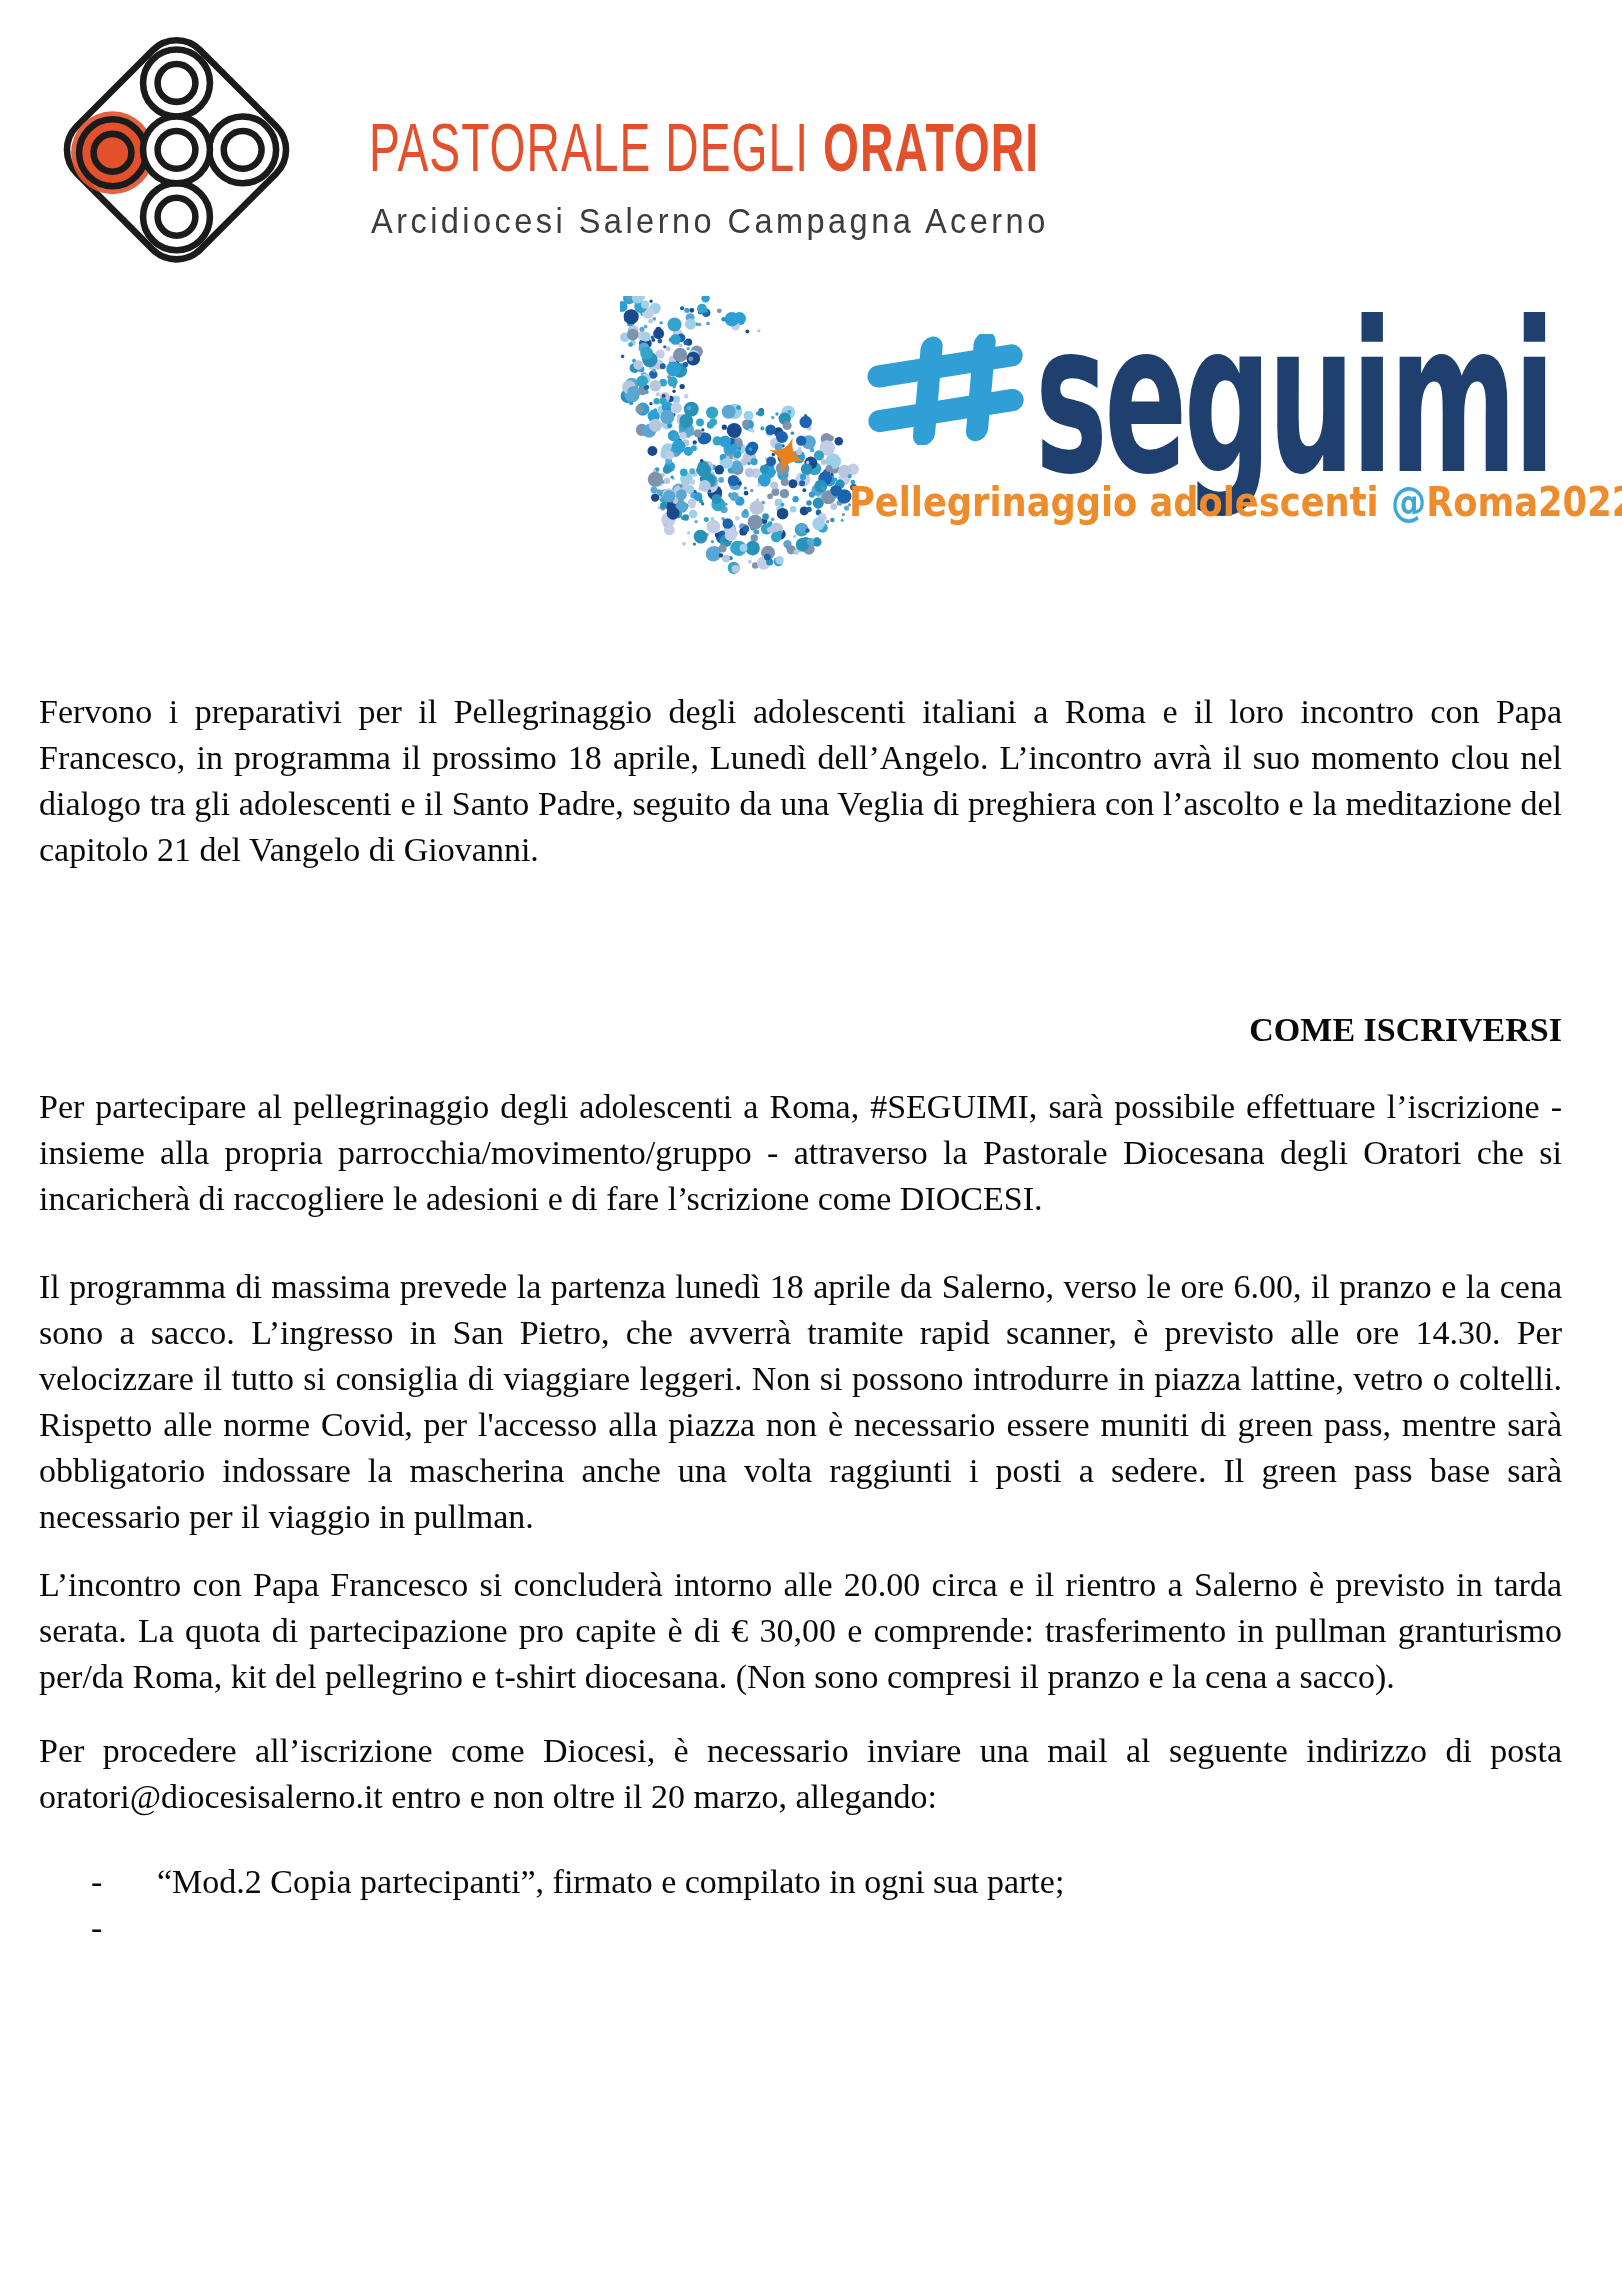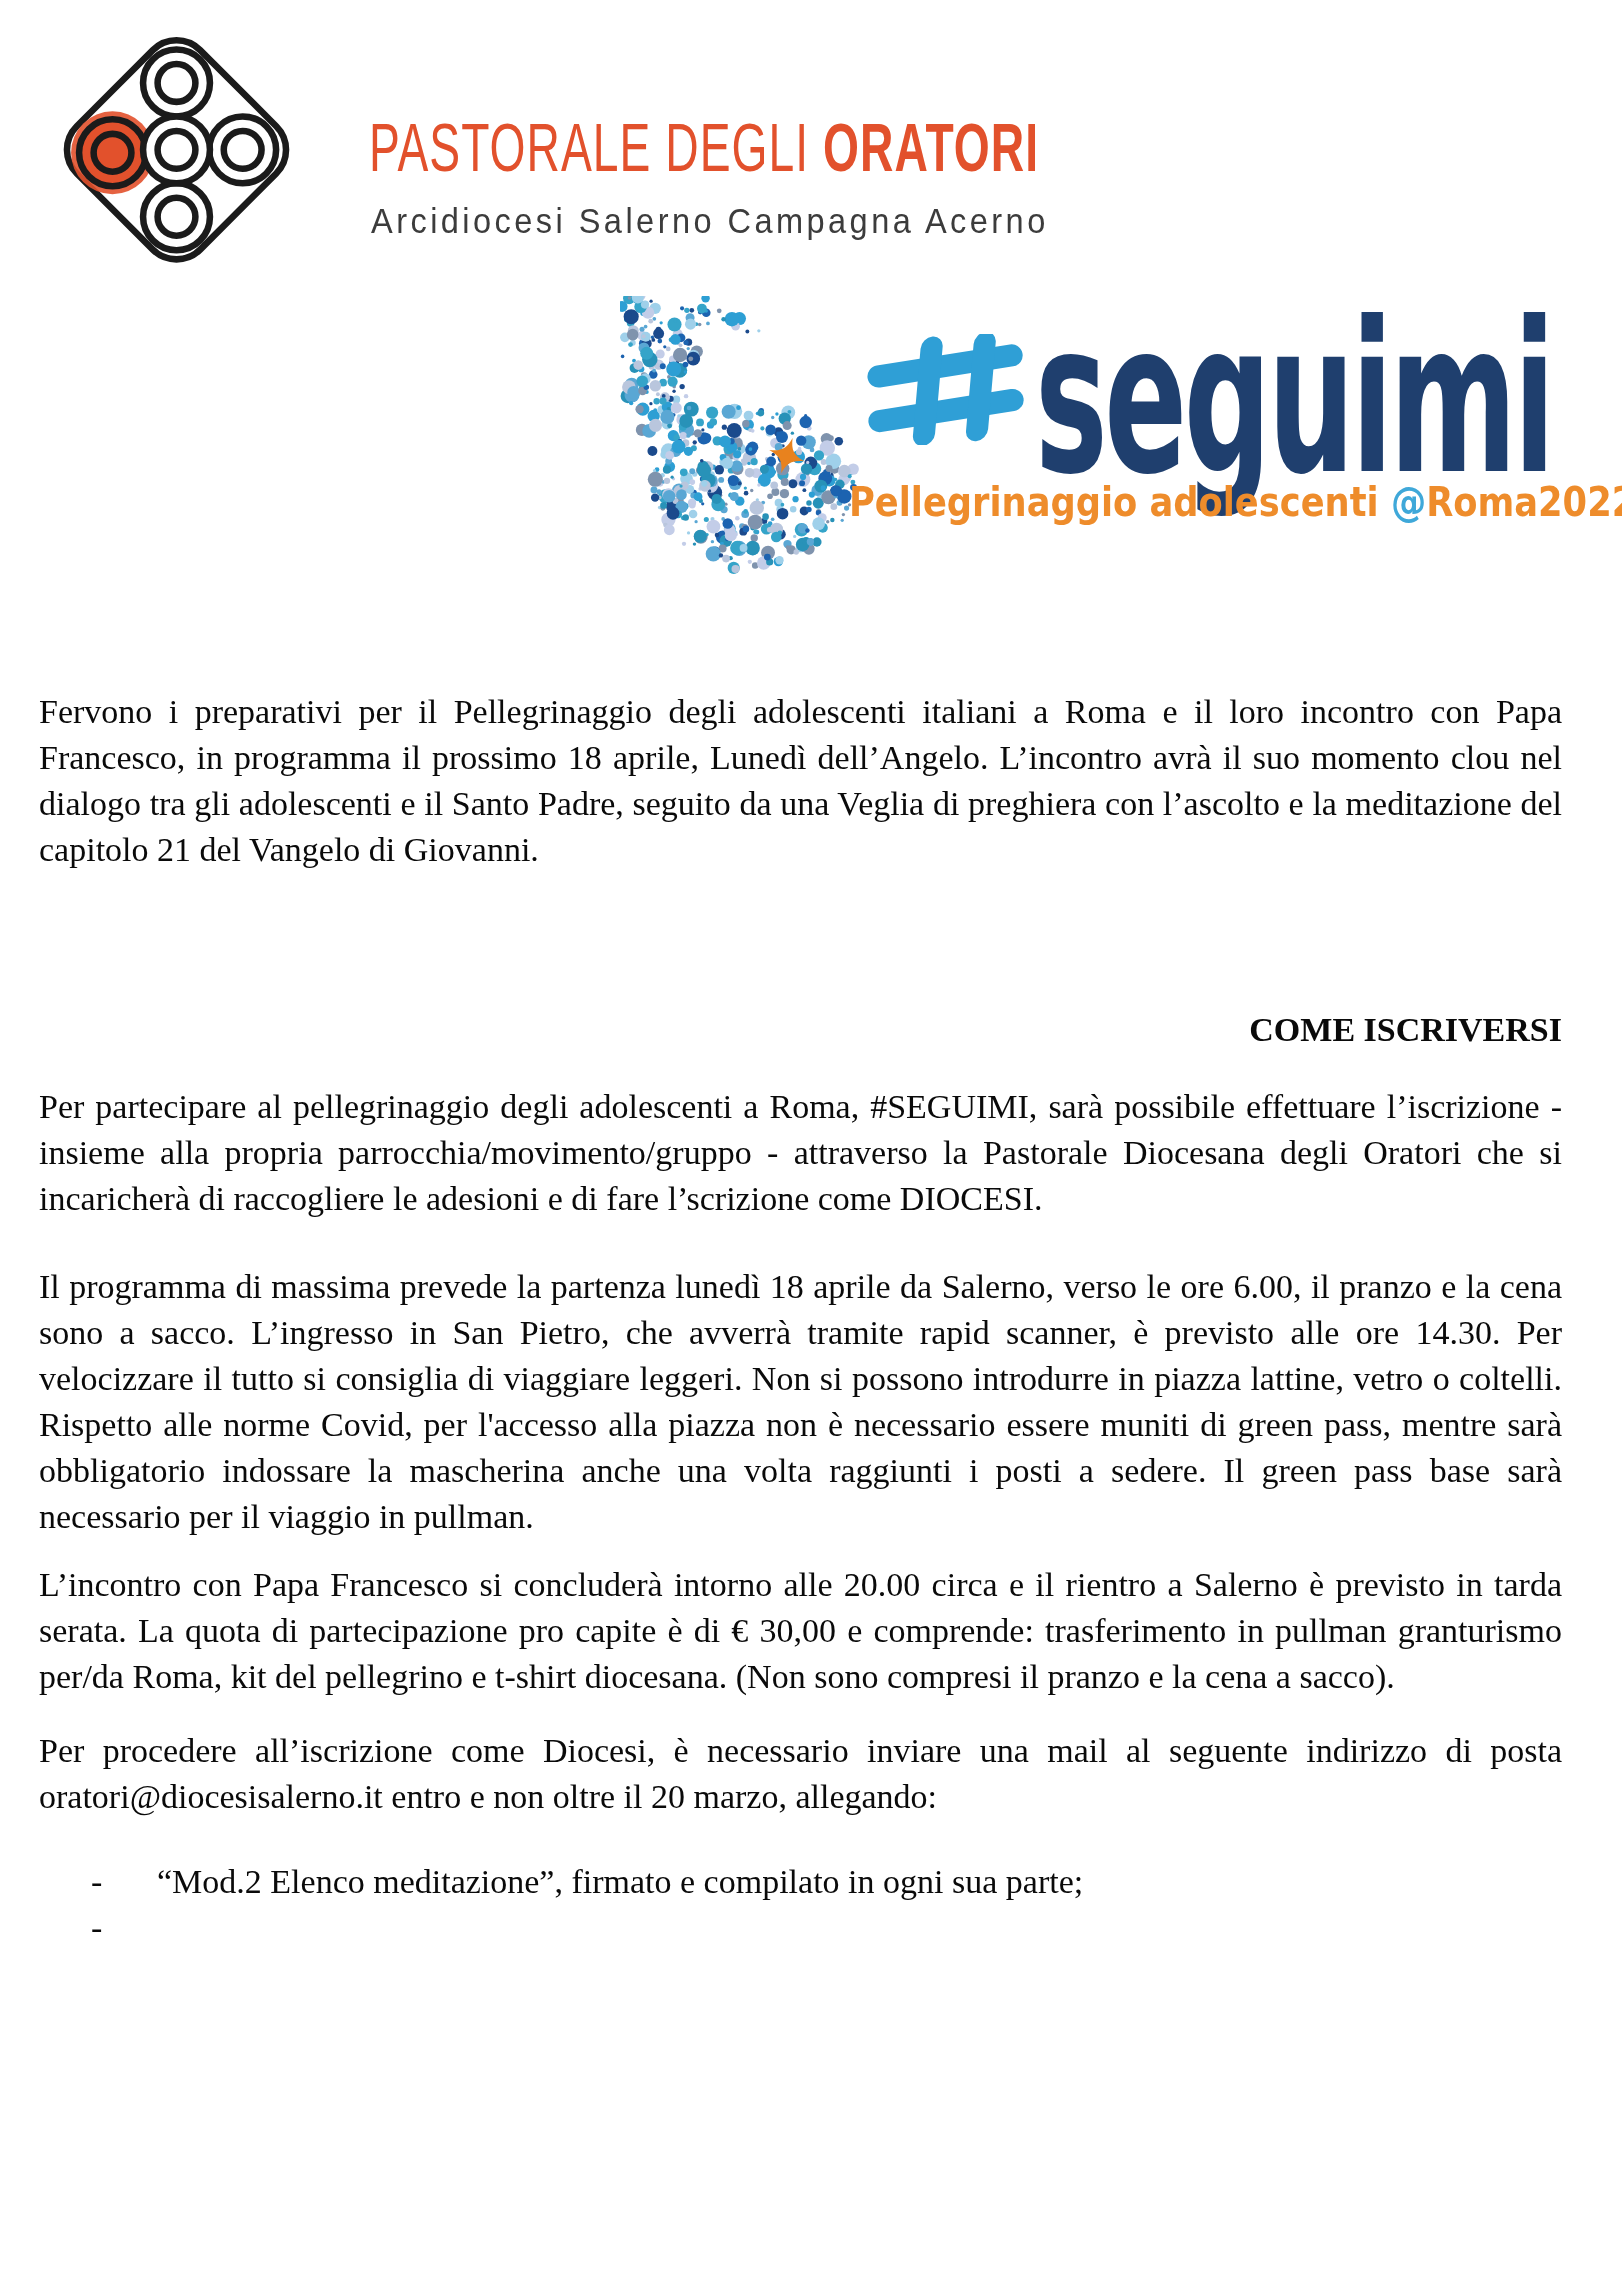--- a/index.html
+++ b/index.html
@@ -688,19 +688,19 @@
     <p class="intro">Fervono i preparativi per il Pellegrinaggio degli adolescenti italiani a Roma e il loro incontro con Papa Francesco, in programma il prossimo 18 aprile, Lunedì dell’Angelo. L’incontro avrà il suo momento clou nel dialogo tra gli adolescenti e il Santo Padre, seguito da una Veglia di preghiera con l’ascolto e la meditazione del capitolo 21 del Vangelo di Giovanni.</p>
 
     <h2 class="hd come">COME ISCRIVERSI</h2>
     <p class="p2">Per partecipare al pellegrinaggio degli adolescenti a Roma, #SEGUIMI, sarà possibile effettuare l’iscrizione - insieme alla propria parrocchia/movimento/gruppo - attraverso la Pastorale Diocesana degli Oratori che si incaricherà di raccogliere le adesioni e di fare l’scrizione come DIOCESI.</p>
 
     <p class="p3">Il programma di massima prevede la partenza lunedì 18 aprile da Salerno, verso le ore 6.00, il pranzo e la cena sono a sacco. L’ingresso in San Pietro, che avverrà tramite rapid scanner, è previsto alle ore 14.30. Per velocizzare il tutto si consiglia di viaggiare leggeri. Non si possono introdurre in piazza lattine, vetro o coltelli. Rispetto alle norme Covid, per l'accesso alla piazza non è necessario essere muniti di green pass, mentre sarà obbligatorio indossare la mascherina anche una volta raggiunti i posti a sedere. Il green pass base sarà necessario per il viaggio in pullman.</p>
     <p class="p4">L’incontro con Papa Francesco si concluderà intorno alle 20.00 circa e il rientro a Salerno è previsto in tarda serata. La quota di partecipazione pro capite è di € 30,00 e comprende: trasferimento in pullman granturismo per/da Roma, kit del pellegrino e t-shirt diocesana. (Non sono compresi il pranzo e la cena a sacco).</p>
     <p class="p5">Per procedere all’iscrizione come Diocesi, è necessario inviare una mail al seguente indirizzo di posta oratori@diocesisalerno.it entro e non oltre il 20 marzo, allegando:</p>
 
     <ul class="blist">
-      <li><span class="mk">-</span><span class="btext">“Mod.2 Elenco meditazione”, firmato e compilato in ogni sua parte;</span></li>
+      <li><span class="mk">-</span><span class="btext">“Mod.2 Copia partecipanti”, firmato e compilato in ogni sua parte;</span></li>
       <li><span class="mk">-</span></li>
     </ul>
   </main>
 
 </div>
 
 
 </body></html>

